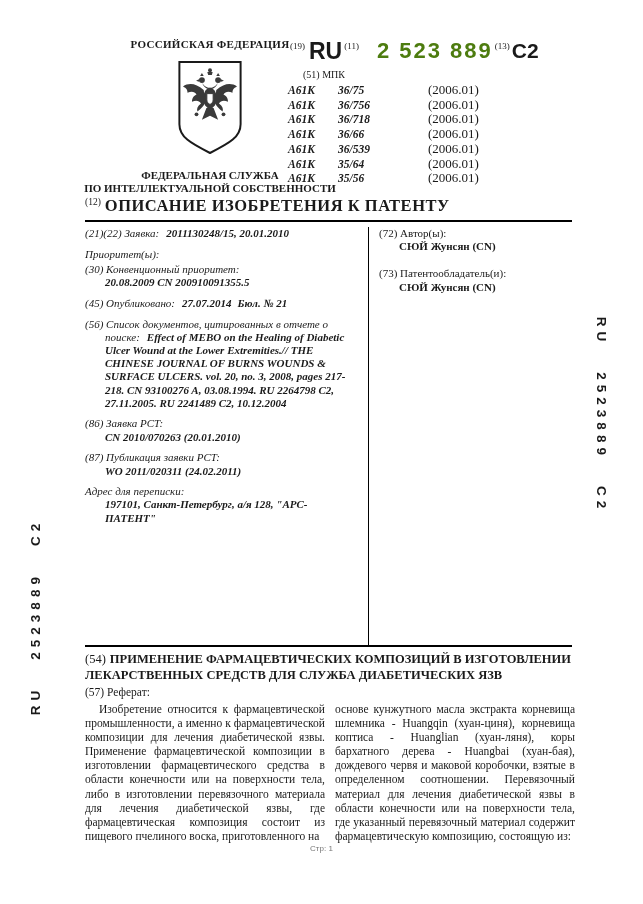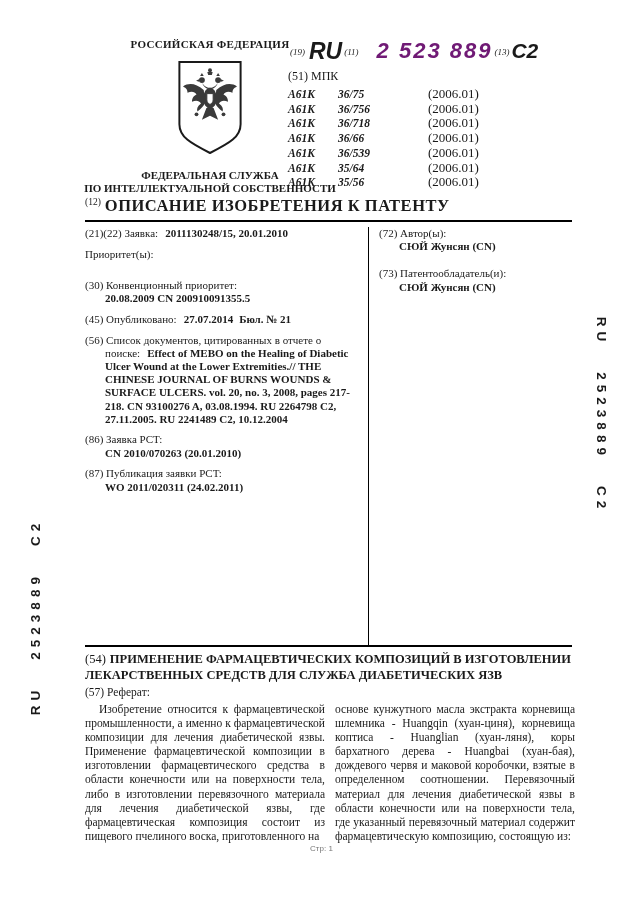--- a/index.html
+++ b/index.html
@@ -5,40 +5,40 @@
   html,body{margin:0;padding:0;background:#e8e8e8;}
   .page{position:relative;width:643px;height:904px;background:#ffffff;margin:0 auto;
         font-family:"Liberation Serif",serif;color:#1a1a1a;overflow:hidden;}
   
   .hdr-left{position:absolute;left:60px;top:38px;width:300px;text-align:center;}
   .country{font-weight:bold;font-size:11px;letter-spacing:.3px;}
   .emblem{margin-top:9px;}
   .agency{font-weight:bold;font-size:11px;line-height:13px;margin-top:8px;}
   
   .hdr-right{position:absolute;left:288px;top:40px;width:288px;}
-  .publine{display:flex;align-items:center;white-space:nowrap;font-style:italic;}
+  .publine{display:flex;align-items:flex-start;white-space:nowrap;}
   .sup{font-size:9px;font-family:"Liberation Serif",serif;position:relative;top:1px;margin:0 2px;}
   .ru-big{font-family:"Liberation Sans",sans-serif;font-weight:bold;font-size:23px;line-height:22px;margin-left:2px;}
   .pubnum{font-family:"Liberation Sans",sans-serif;font-weight:bold;font-size:22px;line-height:22px;
-          color:#701a75;letter-spacing:2px;margin-left:16px;}
+          color:#4d7c0f;letter-spacing:2px;margin-left:16px;}
   .kind-big{font-family:"Liberation Sans",sans-serif;font-weight:bold;font-size:21px;line-height:22px;}
-  .ipc-head{font-size:12px;margin-top:7px;}
+  .ipc-head{font-size:10px;margin-top:7px;margin-left:15px;}
   .ipc-list{margin-top:3px;}
   .ipc-row{display:grid;grid-template-columns:50px 58px auto;font-size:11.5px;line-height:14.7px;}
   .ipc-code,.ipc-sub{font-weight:bold;font-style:italic;}
   .ipc-year{font-size:13px;margin-left:32px;}
   
   .h12{position:absolute;left:85px;top:196px;width:500px;}
   .h12 .sup12{font-size:9.5px;vertical-align:6px;}
   .h12 .t12{font-weight:bold;font-size:16.5px;letter-spacing:.5px;}
   .rule1{position:absolute;left:85px;top:220px;width:487px;height:2px;background:#000;}
   .rule2{position:absolute;left:85px;top:645px;width:487px;height:1.5px;background:#000;}
   
   .biblio{position:absolute;left:85px;top:227px;width:487px;height:418px;display:flex;}
-  .bcol-l{width:283px;padding-right:14px;box-sizing:border-box;font-size:11px;line-height:13.2px;}
+  .bcol-l{width:283px;padding-right:14px;box-sizing:border-box;font-size:11px;line-height:13.2px;font-style:italic;}
   .bcol-r{flex:1;border-left:1.2px solid #000;padding-left:10px;font-size:11px;line-height:13.2px;}
   .bp{margin:0 0 7.5px 0;}
   .hang{padding-left:20px;text-indent:-20px;}
   .val{font-weight:bold;}
   .val-inline{font-weight:bold;margin-left:7px;}
   .val-block{font-weight:bold;margin-left:20px;}
   .bull{font-weight:bold;margin-left:6px;}
   
   .t54{position:absolute;left:85px;top:652px;width:492px;font-size:12.5px;line-height:15.5px;}
   .t54 .num54{font-weight:normal;}
@@ -144,26 +144,27 @@
 
   <div class="h12">
     <span class="sup12">(12)</span>
     <span class="t12">ОПИСАНИЕ ИЗОБРЕТЕНИЯ К ПАТЕНТУ</span>
   </div>
   <div class="rule1"></div>
 
   <div class="biblio">
     <div class="bcol-l">
       <p class="bp"><span>(21)(22) Заявка:</span><span class="val-inline">2011130248/15,  20.01.2010</span></p>
-      <p class="bp" style="margin-bottom:18px;">Приоритет(ы):</p>
+      <p class="bp" style="margin-bottom:2px;">Приоритет(ы):</p>
       <p class="bp"><span>(30) Конвенционный приоритет:</span><br><span class="val-block">20.08.2009  CN  200910091355.5</span></p>
       <p class="bp hang"><span>(45) Опубликовано:</span><span class="val-inline">27.07.2014</span><span class="bull">Бюл. № 21</span></p>
       <p class="bp hang"><span>(56) Список документов, цитированных в отчете о поиске:</span><span class="val-inline">Effect of MEBO on the Healing of Diabetic Ulcer Wound at the Lower Extremities.// THE CHINESE JOURNAL OF BURNS WOUNDS &amp; SURFACE ULCERS. vol. 20, no. 3, 2008, pages 217-218. CN 93100276 A, 03.08.1994. RU 2264798 C2, 27.11.2005. RU 2241489 C2, 10.12.2004</span></p>
       <p class="bp"><span>(86) Заявка PCT:</span><br><span class="val-block">CN 2010/070263 (20.01.2010)</span></p>
       <p class="bp"><span>(87) Публикация заявки PCT:</span><br><span class="val-block">WO 2011/020311 (24.02.2011)</span></p>
+      <p class="bp"><span>Адрес для переписки:</span><br><span class="val-block" style="display:block;">197101, Санкт-Петербург, а/я 128, "АРС-ПАТЕНТ"</span></p>
     </div>
     <div class="bcol-r">
       <p class="bp" style="margin-bottom:14px;"><span>(72) Автор(ы):</span><br><span class="val-block">СЮЙ Жунсян (CN)</span></p>
       <p class="bp"><span>(73) Патентообладатель(и):</span><br><span class="val-block">СЮЙ Жунсян (CN)</span></p>
     </div>
   </div>
   <div class="rule2"></div>
 
   <div class="t54">
     <span class="num54">(54)</span><span class="txt54">ПРИМЕНЕНИЕ ФАРМАЦЕВТИЧЕСКИХ КОМПОЗИЦИЙ В ИЗГОТОВЛЕНИИ ЛЕКАРСТВЕННЫХ СРЕДСТВ ДЛЯ СЛУЖБА ДИАБЕТИЧЕСКИХ ЯЗВ</span>

